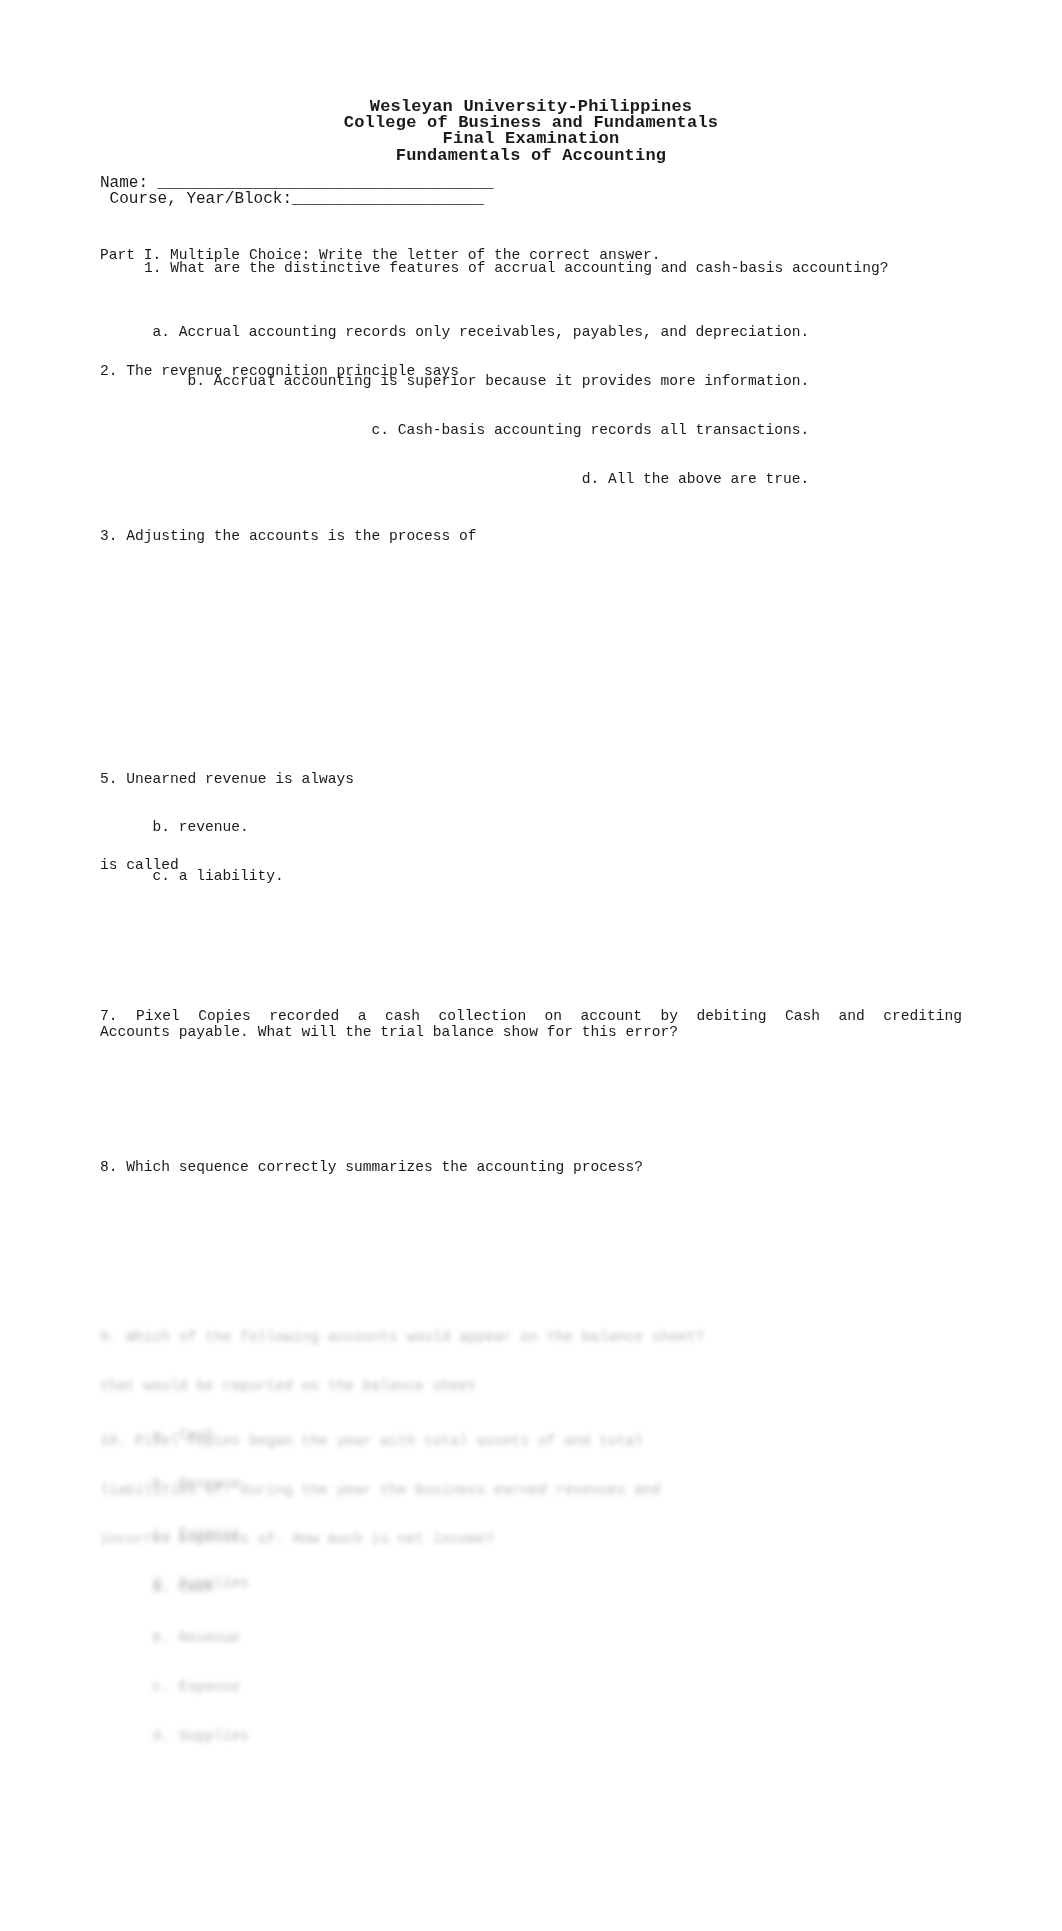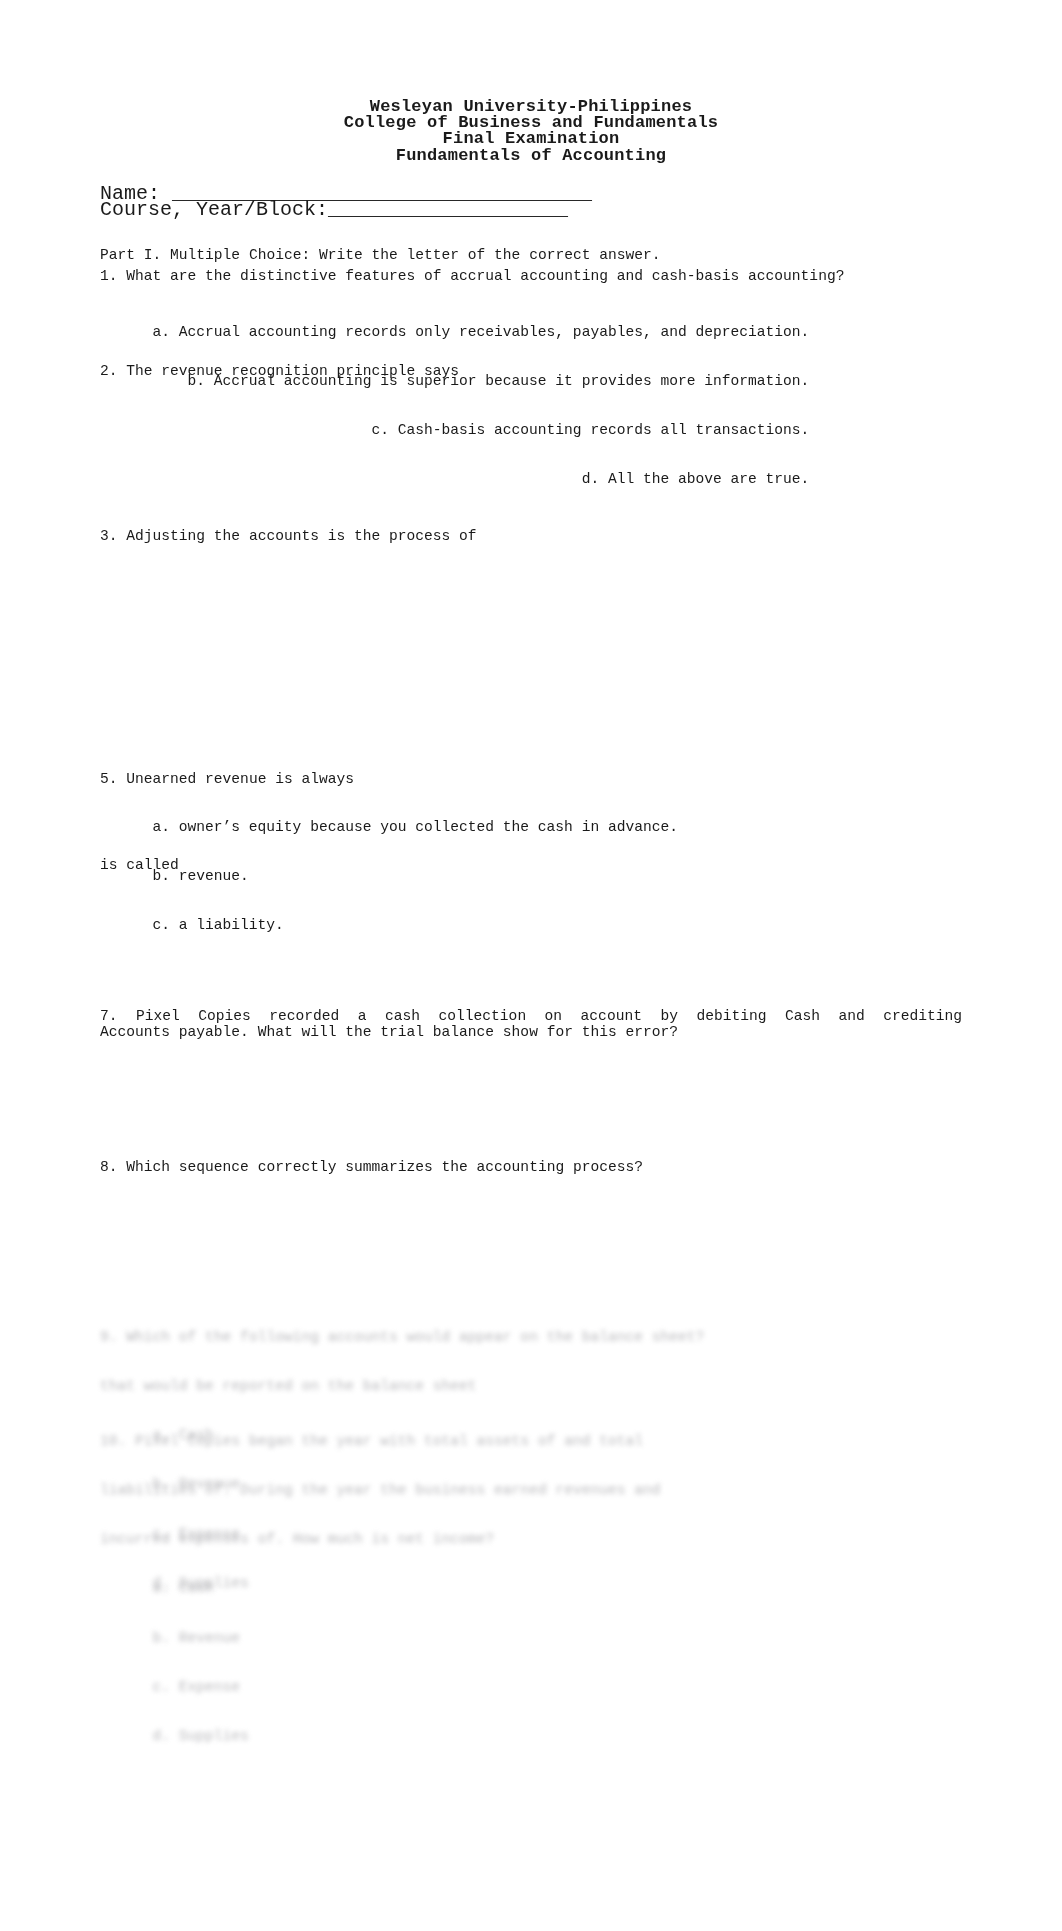--- a/index.html
+++ b/index.html
@@ -38,37 +38,38 @@
     font-size: 17px;
     line-height: 16.2px;
     letter-spacing: 0.2px;
     white-space: pre;
   }
 
   
   .ident {
     position: absolute;
     left: 100px;
-    top: 186px;
-    font-size: 20px;
+    top: 175px;
+    font-size: 16px;
     line-height: 16.4px;
+    text-align: center;
   }
   .ident div { white-space: pre; }
 
   
   .body-text {
     position: absolute;
     left: 100px;
     font-size: 14.6px;
     line-height: 16.4px;
     white-space: pre;
   }
 
   .part-line   { top: 247px; }
-  .q1-stem     { top: 268px; }
+  .q1-stem     { top: 260px; margin-left: 44px; }
   .q1-opts     { top: 291px; text-align: right; }
   .q2-stem     { top: 363px; }
   .q3-stem     { top: 528px; }
   .q4-stem     { top: 636px; }
   .q5-stem     { top: 771px; }
   .q5-opts     { top: 786px; }
   .q6-tail     { top: 857px; }
   .q8-stem     { top: 1159px; }
 
   .opt { padding-left: 52.5px; white-space: pre; }
@@ -147,21 +148,20 @@
     <div class="opt">d. All the above are true.</div>
   </div>
 
   <div class="body-text q2-stem">2. The revenue recognition principle says</div>
 
   <div class="body-text q3-stem">3. Adjusting the accounts is the process of</div>
 
 
   <div class="body-text q5-stem">5. Unearned revenue is always</div>
   <div class="body-text q5-opts">
-    <div class="opt">a. owner’s equity because you collected the cash in advance.</div>
     <div class="opt">b. revenue.</div>
     <div class="opt">c. a liability.</div>
   </div>
 
   <div class="clipped-line">
     
   </div>
   <div class="body-text q6-tail">is called</div>
 
   <div class="q7">

